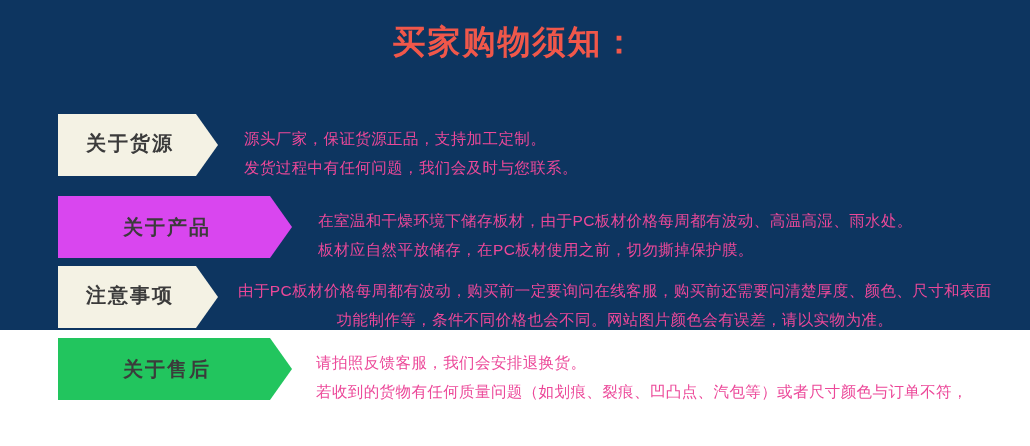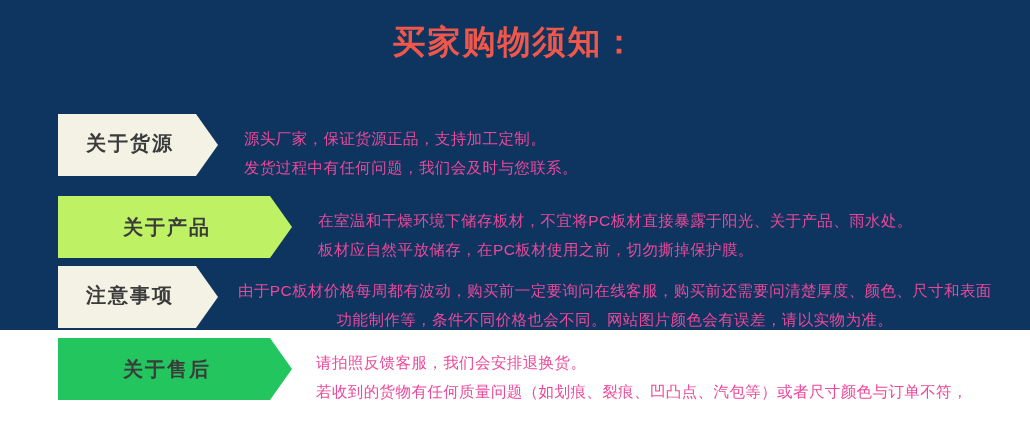--- a/index.html
+++ b/index.html
@@ -66,21 +66,21 @@
   }
   .tag-label {
     padding-right: 16px;
     white-space: nowrap;
     line-height: 1;
   }
   .tag-narrow { width: 160px; font-family: Liberation Mono, monospace; }
   .tag-wide   { width: 234px; }
 
   .tag-cream { background: #f4f2e4; }
-  .tag-peach { background: #bef264; }
+  .tag-peach { background: #d946ef; }
   .tag-green { background: #22c55e; }
 
   
   .body-text {
     position: absolute;
     top: 2px;
     color: #ec4899;
     font-size: 15.5px;
     line-height: 29px;
     letter-spacing: 0.4px;
@@ -108,21 +108,21 @@
       <span class="line">源头厂家，保证货源正品，支持加工定制。</span>
       <span class="line">发货过程中有任何问题，我们会及时与您联系。</span>
     </div>
   </div>
 
   <div class="row row-2">
     <div class="tag tag-wide tag-peach">
       <span class="tag-label">关于产品</span>
     </div>
     <div class="body-text body-wide">
-      <span class="line">在室温和干燥环境下储存板材，不宜将PC板材直接暴露于阳光、关于产品、雨水处。</span>
+      <span class="line">在室温和干燥环境下储存板材，由于PC板材价格每周都有波动、高温高湿、雨水处。</span>
       <span class="line">板材应自然平放储存，在PC板材使用之前，切勿撕掉保护膜。</span>
     </div>
   </div>
 
   <div class="row row-3">
     <div class="tag tag-narrow tag-cream">
       <span class="tag-label">注意事项</span>
     </div>
     <div class="body-text body-3">
       <span class="line">由于PC板材价格每周都有波动，购买前一定要询问在线客服，购买前还需要问清楚厚度、颜色、尺寸和表面</span>

